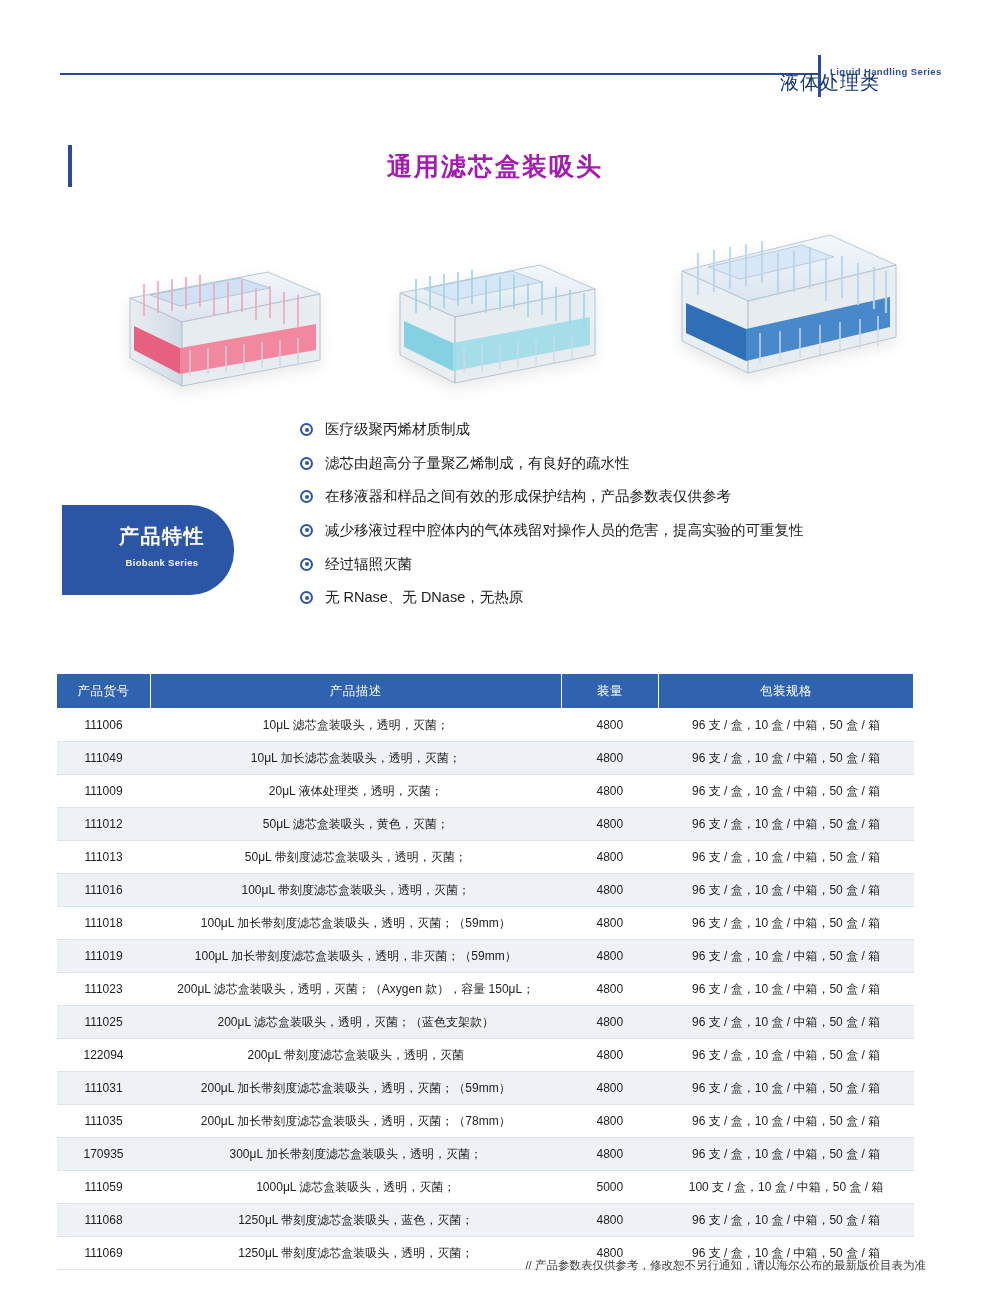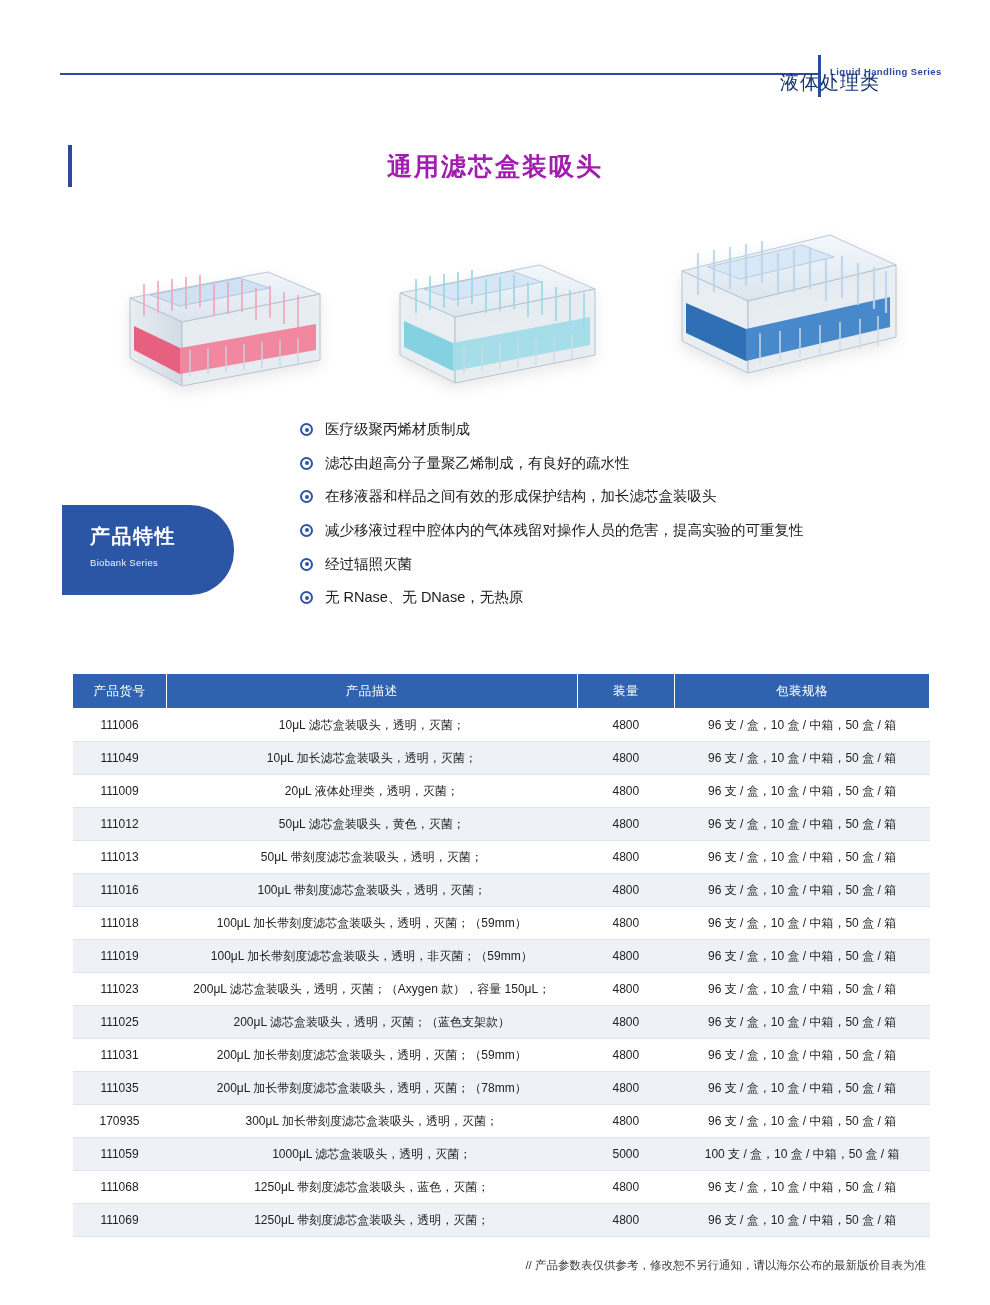--- a/index.html
+++ b/index.html
@@ -102,31 +102,33 @@
     position: absolute;
     left: 62px;
     top: 505px;
     width: 172px;
     height: 90px;
     background: #2b55a5;
     border-radius: 0 44px 44px 0;
     color: #fff;
     box-sizing: border-box;
     padding: 18px 0 0 28px;
+    text-align: center;
   }
   .feature-badge .fb-cn {
     font-size: 20px;
     font-weight: bold;
     letter-spacing: 1.5px;
   }
   .feature-badge .fb-en {
     font-size: 9.5px;
     margin-top: 7px;
     letter-spacing: 0.3px;
     opacity: 0.95;
+    font-weight: bold;
   }
   .feature-list {
     position: absolute;
     left: 300px;
     top: 420px;
     width: 640px;
   }
   .feature-row {
     display: flex;
     align-items: flex-start;
@@ -153,21 +155,21 @@
   }
   .feature-text {
     font-size: 14.5px;
     color: #1b1b1b;
     line-height: 1.25;
   }
 
   
   .spec-table {
     position: absolute;
-    left: 72px;
+    left: 56px;
     top: 673px;
     width: 858px;
     border-collapse: collapse;
     font-size: 12px;
   }
   .spec-table th {
     background: #2f63b0;
     color: #ffffff;
     font-weight: normal;
     font-size: 12.5px;
@@ -356,21 +358,21 @@
   <div class="feature-row">
     <span class="bullet"></span>
     <span class="feature-text">医疗级聚丙烯材质制成</span>
   </div>
   <div class="feature-row">
     <span class="bullet"></span>
     <span class="feature-text">滤芯由超高分子量聚乙烯制成，有良好的疏水性</span>
   </div>
   <div class="feature-row">
     <span class="bullet"></span>
-    <span class="feature-text">在移液器和样品之间有效的形成保护结构，加长滤芯盒装吸头</span>
+    <span class="feature-text">在移液器和样品之间有效的形成保护结构，产品参数表仅供参考</span>
   </div>
   <div class="feature-row">
     <span class="bullet"></span>
     <span class="feature-text">减少移液过程中腔体内的气体残留对操作人员的危害，提高实验的可重复性</span>
   </div>
   <div class="feature-row">
     <span class="bullet"></span>
     <span class="feature-text">经过辐照灭菌</span>
   </div>
   <div class="feature-row">
@@ -443,20 +445,26 @@
       <td>4800</td>
       <td>96 支 / 盒，10 盒 / 中箱，50 盒 / 箱</td>
     </tr>
     <tr>
       <td>111025</td>
       <td>200μL 滤芯盒装吸头，透明，灭菌；（蓝色支架款）</td>
       <td>4800</td>
       <td>96 支 / 盒，10 盒 / 中箱，50 盒 / 箱</td>
     </tr>
     <tr>
+      <td>122094</td>
+      <td>200μL 带刻度滤芯盒装吸头，透明，灭菌</td>
+      <td>4800</td>
+      <td>96 支 / 盒，10 盒 / 中箱，50 盒 / 箱</td>
+    </tr>
+    <tr>
       <td>111031</td>
       <td>200μL 加长带刻度滤芯盒装吸头，透明，灭菌；（59mm）</td>
       <td>4800</td>
       <td>96 支 / 盒，10 盒 / 中箱，50 盒 / 箱</td>
     </tr>
     <tr>
       <td>111035</td>
       <td>200μL 加长带刻度滤芯盒装吸头，透明，灭菌；（78mm）</td>
       <td>4800</td>
       <td>96 支 / 盒，10 盒 / 中箱，50 盒 / 箱</td>

